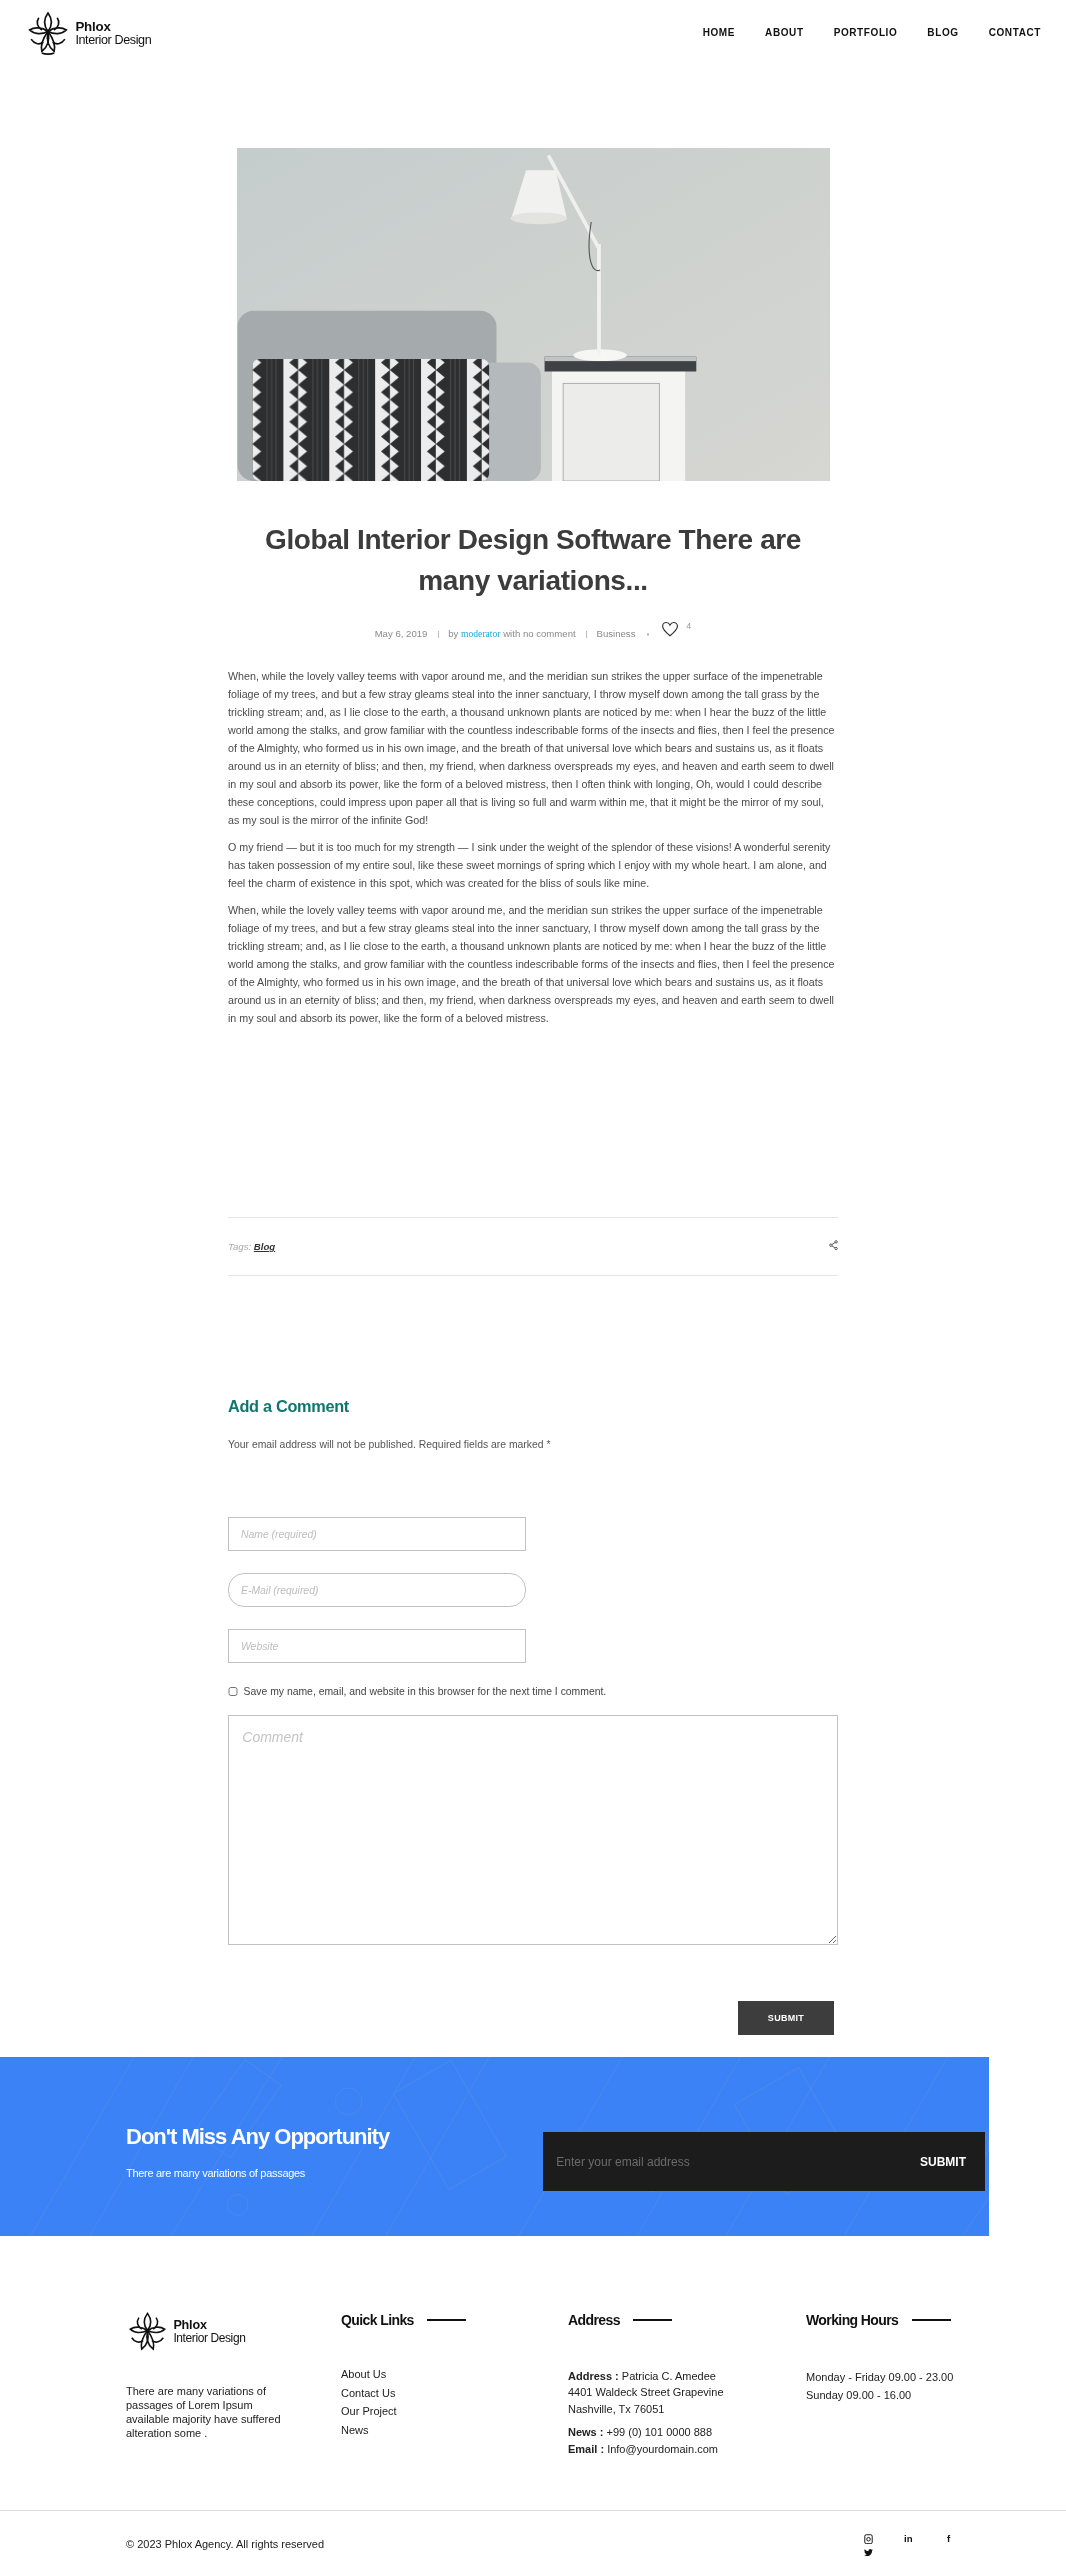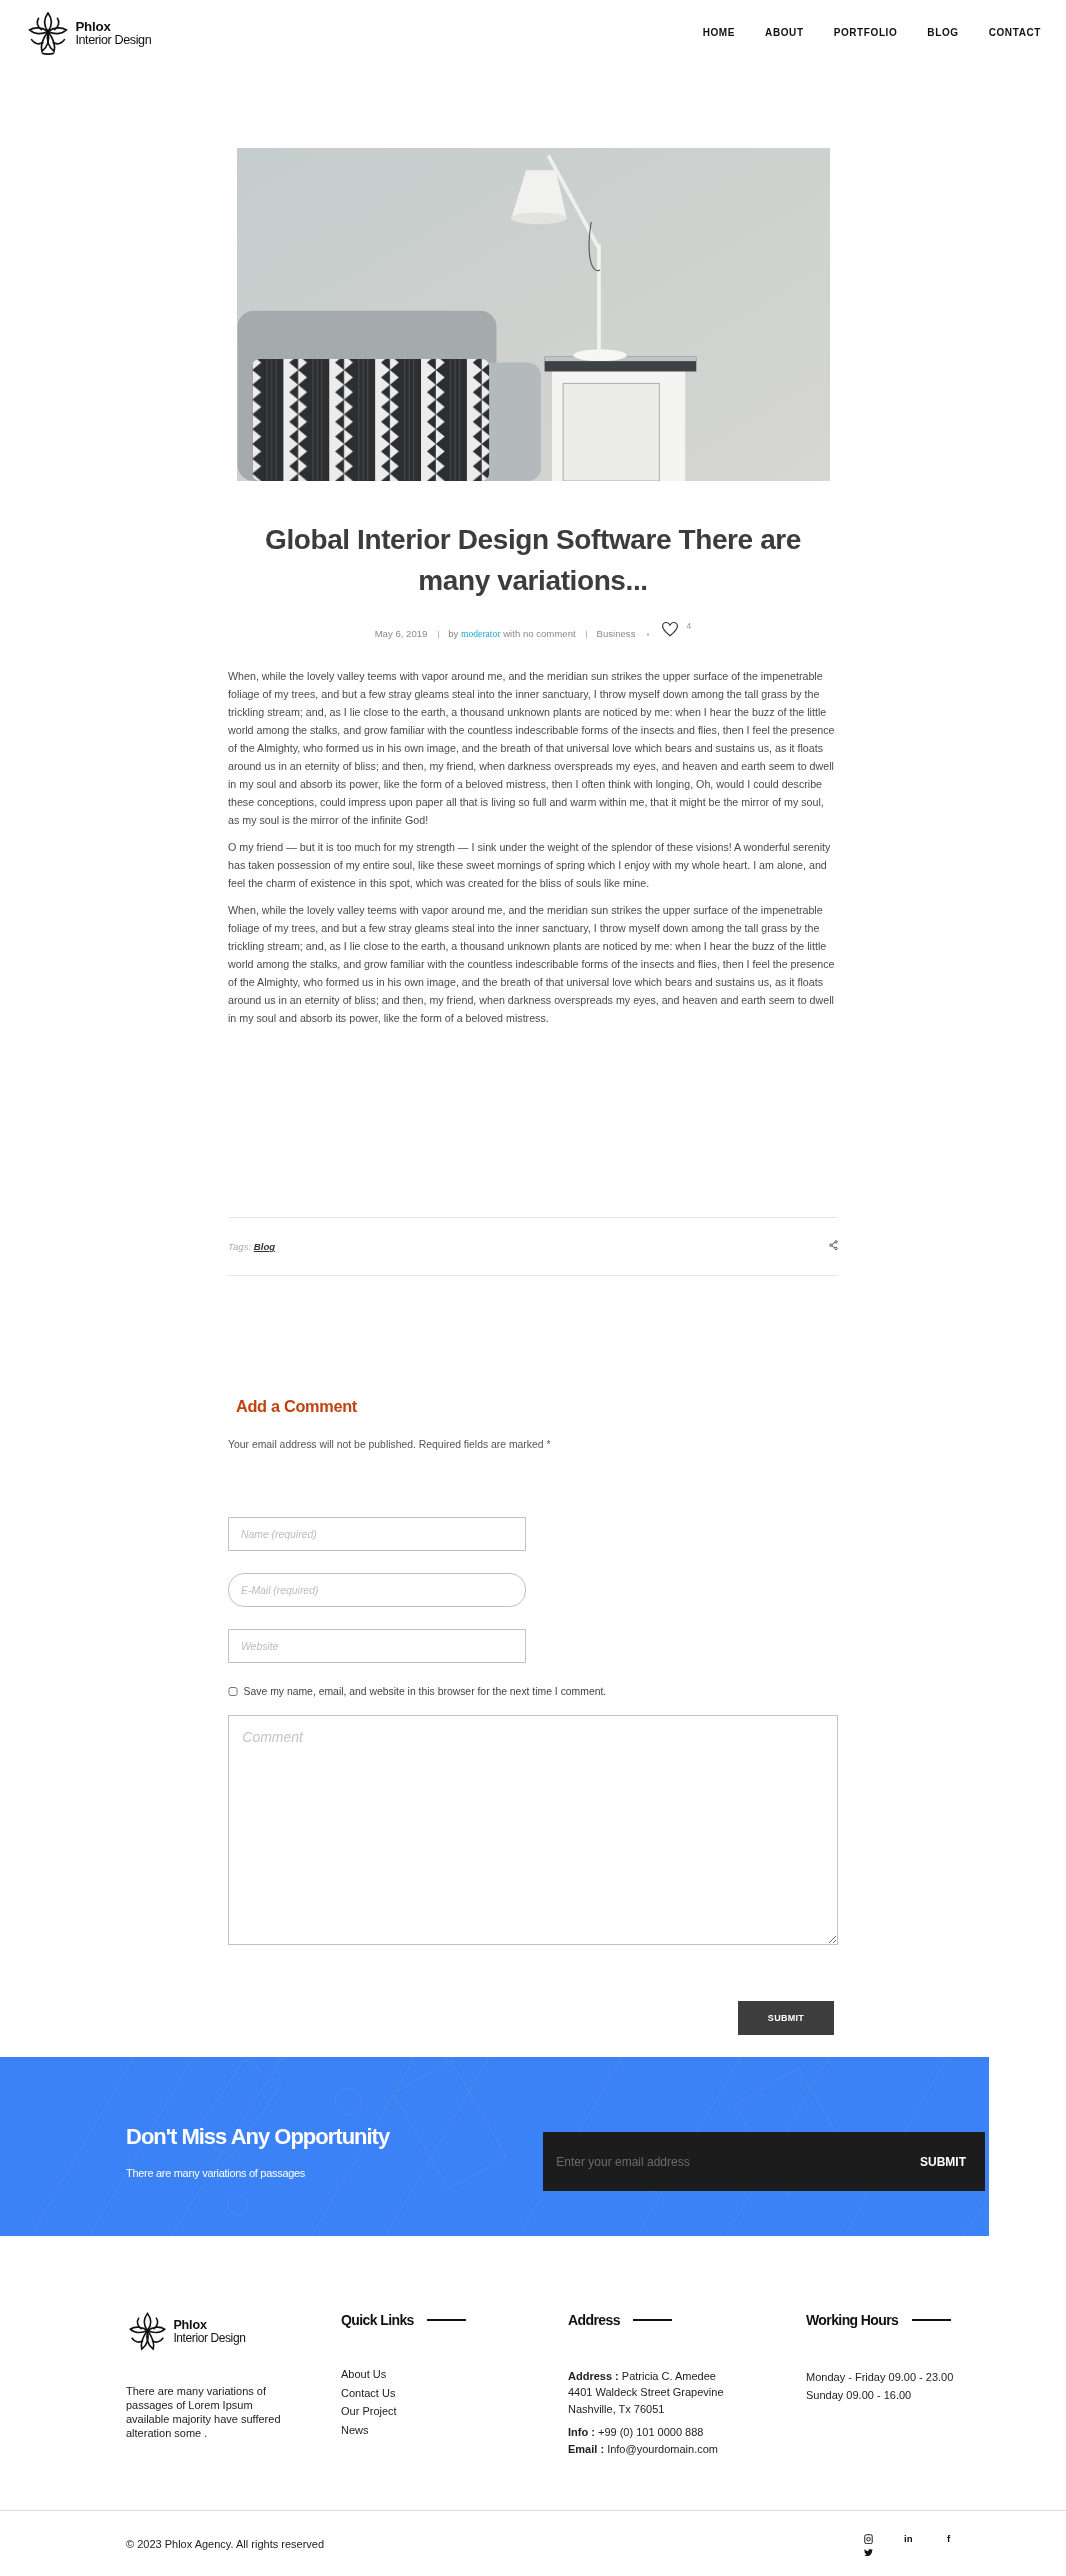--- a/index.html
+++ b/index.html
@@ -29,21 +29,21 @@
 
   .post-body { position: absolute; top: 667px; left: 228px; width: 610px; font-size: 10.7px; line-height: 18px; color: #4a4a4a; }
   .post-body p { margin-bottom: 9px; }
 
   .tags-bar { position: absolute; top: 1217px; left: 228px; width: 610px; height: 59px; border-top: 0.7px solid #e6e6e9; border-bottom: 0.7px solid #e6e6e9; display: flex; align-items: center; justify-content: space-between; }
   .tags-bar .tags { font-style: italic; font-size: 9.6px; color: #aaa; }
   .tags-bar .tags a { color: #333; font-weight: 700; text-decoration: underline; }
   .tags-bar .share-icon svg { width: 9px; height: 10.4px; }
 
   
-  .comment-title { position: absolute; top: 1397px; left: 228px; font-size: 16.3px; font-weight: 700; color: #c2410c; letter-spacing: -0.3px; margin-left: 8px; }
+  .comment-title { position: absolute; top: 1397px; left: 228px; font-size: 16.3px; font-weight: 700; color: #0f766e; letter-spacing: -0.3px; }
   .comment-note { position: absolute; top: 1439px; left: 228px; font-size: 10.4px; color: #555; }
   .field { position: absolute; left: 228px; width: 298px; height: 34px; border: 0.7px solid #c1c1c1; background: #fff; padding: 0 12px; font-size: 10.4px; font-style: italic; color: #555; font-family: "Liberation Sans", sans-serif; }
   .field::placeholder { color: #bdbdbd; }
   .consent { position: absolute; top: 1686px; left: 228px; display: flex; align-items: center; font-size: 10.4px; color: #444; }
   .consent input { width: 9.6px; height: 9.6px; margin-right: 6px; }
   .comment-area { position: absolute; top: 1715px; left: 228px; width: 610px; height: 230px; border: 0.7px solid #c1c1c1; padding: 13.3px 13.3px; font-size: 14px; font-style: italic; font-family: "Liberation Sans", sans-serif; resize: vertical; }
   .comment-area::placeholder { color: #c4c4c4; }
   .submit-btn { position: absolute; top: 2001px; left: 738px; width: 96px; height: 34px; background: #3d3d3d; color: #fff; border: none; font-weight: 700; font-size: 9px; letter-spacing: 0.3px; font-family: "Liberation Sans", sans-serif; }
 
   
@@ -266,21 +266,21 @@
   <div class="f-head">
       <span>Address</span>
       <span class="bar"></span>
     </div>
 </div>
 <div class="f-contacts">
   <div><b>Address :</b> <span>Patricia C. Amedee</span></div>
   <div>4401 Waldeck Street Grapevine</div>
   <div>Nashville, Tx 76051</div>
   <div style="height:7.4px"></div>
-  <div><b>Info :</b> <span>+99 (0) 101 0000 888</span></div>
+  <div><b>News :</b> <span>+99 (0) 101 0000 888</span></div>
   <div><b>Email :</b> <span>Info@yourdomain.com</span></div>
 </div>
 
 <div class="footer-col" style="left:806px">
   <div class="f-head">
       <span>Working Hours</span>
       <span class="bar"></span>
     </div>
 </div>
 <div class="f-hours">

